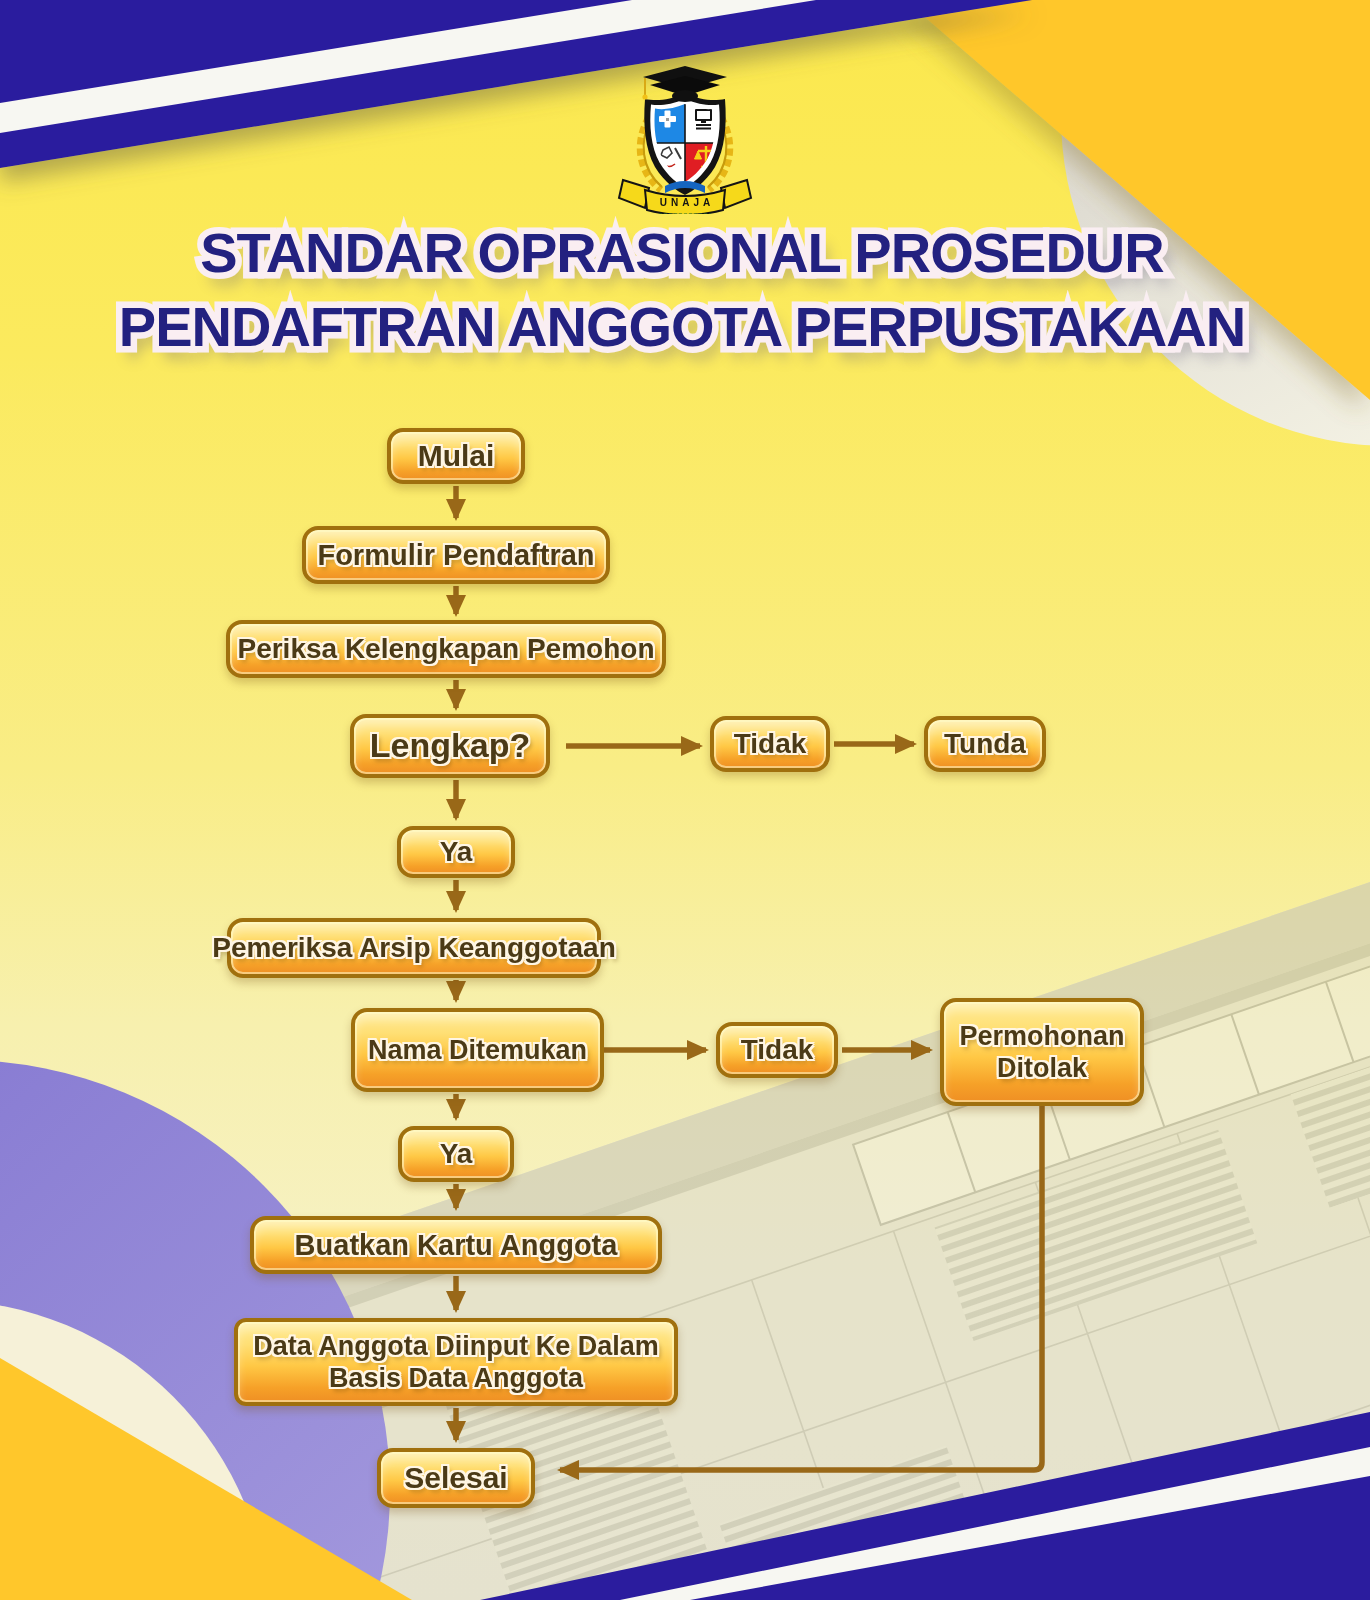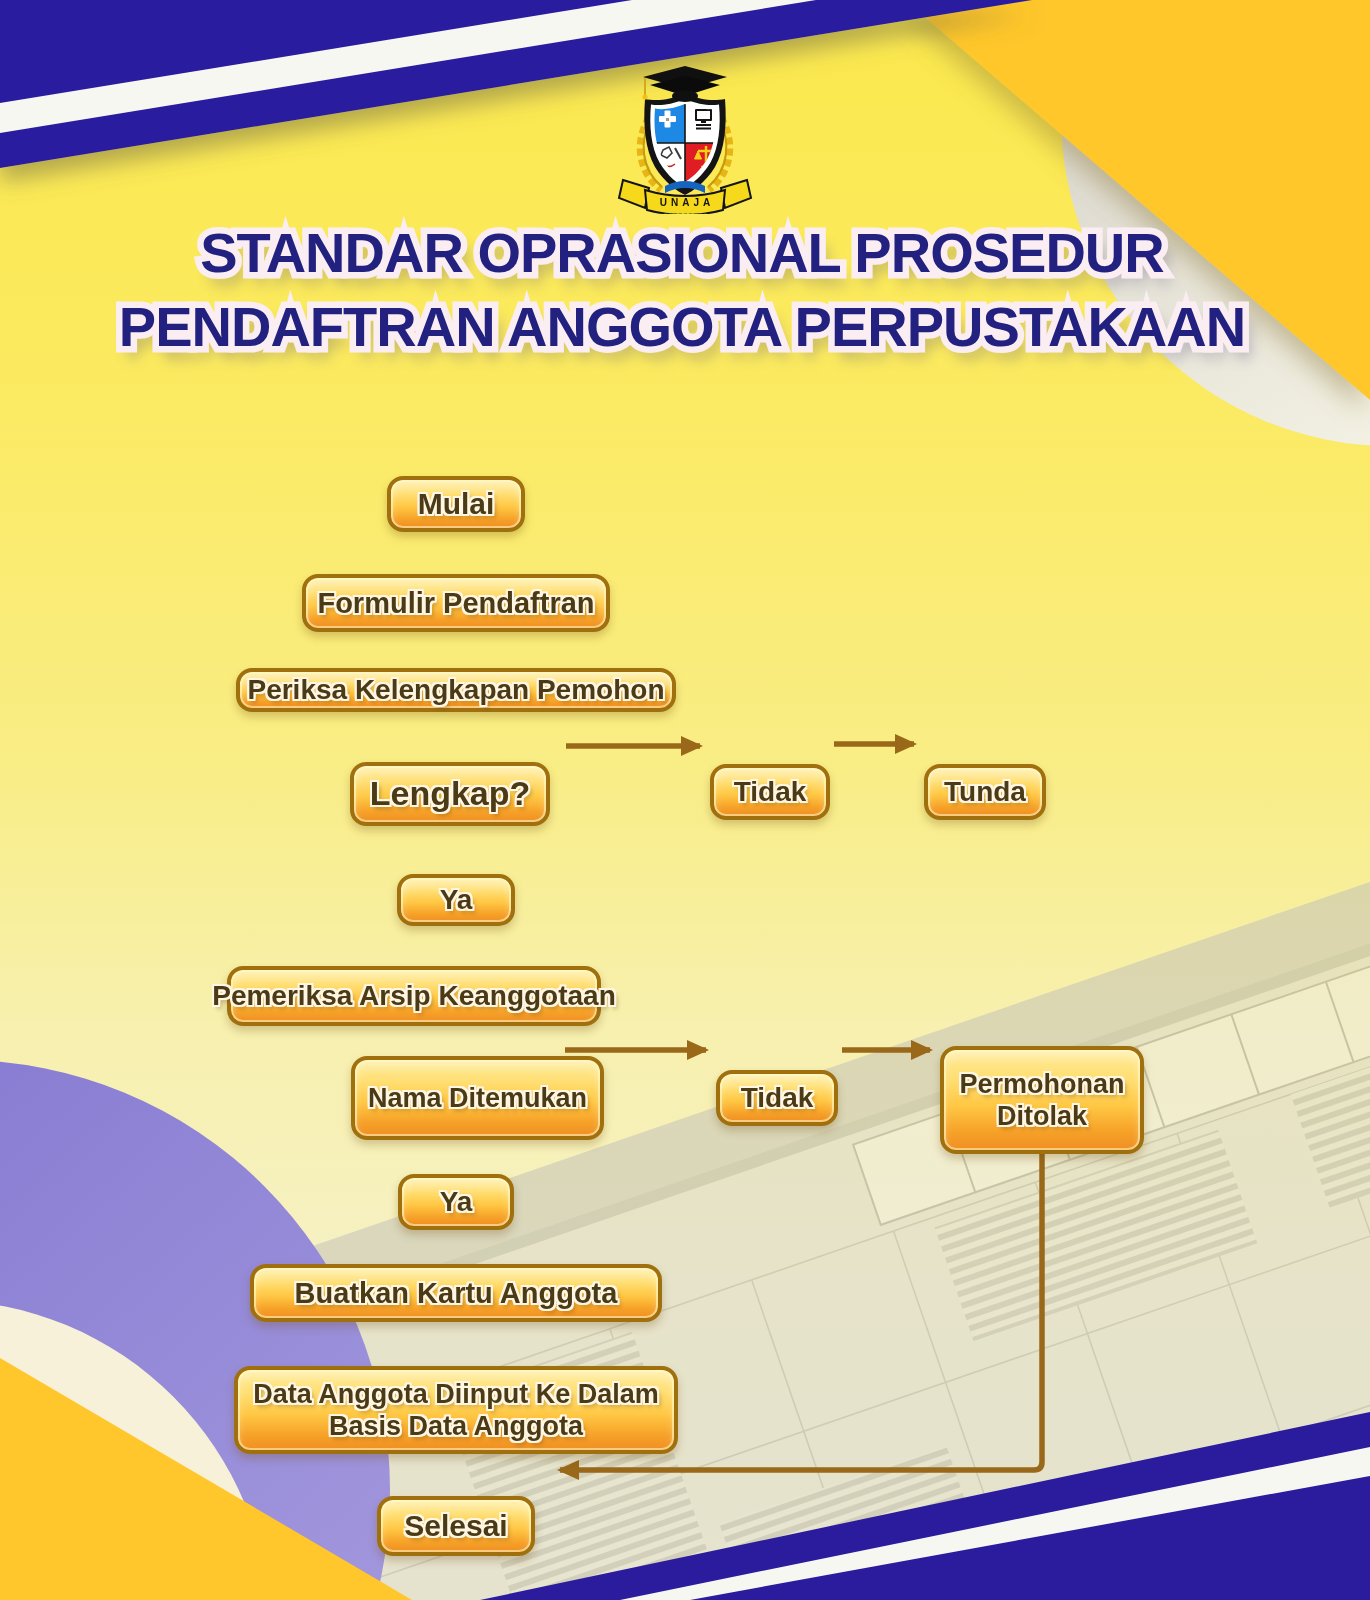--- a/index.html
+++ b/index.html
@@ -39,21 +39,20 @@
     border:4px solid var(--c_box_border,#A0700E); border-radius:16px;
     background:linear-gradient(180deg,#FFEB95 0%,#FFDF74 28%,#FFC845 55%,#F6A128 82%,#EF8F24 100%);
     box-shadow:0 5px 8px rgba(120,80,20,.28),
                inset 0 0 0 2px rgba(255,252,200,.55),
                inset 0 8px 10px rgba(255,255,255,.35);
     color:var(--c_text_brown,#4B3A16); font-weight:700; text-align:center;
     white-space:nowrap; line-height:1.05; padding:2px 1px;
     text-shadow:-2px -2px 0 #FFF6E4, 2px -2px 0 #FFF6E4, -2px 2px 0 #FFF6E4, 2px 2px 0 #FFF6E4,
                  0 -2px 0 #FFF6E4, 0 2px 0 #FFF6E4, -2px 0 0 #FFF6E4, 2px 0 0 #FFF6E4,
                  3px 4px 4px rgba(90,55,5,.35);
-    margin-top:48px;
   }
   .fc-box.wrap{white-space:normal;}
   .arrows{position:absolute; inset:0; width:1370px; height:1600px; display:block;}
 </style>
 </head>
 <body>
 
 <div class="poster">
 
   <svg class="decor" viewBox="0 0 1370 1600" aria-hidden="true">
@@ -207,27 +206,27 @@
       <path d="M566,746 H700" marker-end="url(#ah)"></path>
       <path d="M834,744 H914" marker-end="url(#ah)"></path>
       <path d="M565,1050 H706" marker-end="url(#ah)"></path>
       <path d="M842,1050 H930" marker-end="url(#ah)"></path>
       <path d="M1042,1104 V1462 Q1042,1470 1034,1470 H560" marker-end="url(#ah)"></path>
     </g>
   </svg>
 
   <div class="fc-box" style="left:387px; top:428px; width:138px; height:56px; font-size:30px;">Mulai</div>
   <div class="fc-box" style="left:302px; top:526px; width:308px; height:58px; font-size:29px;">Formulir Pendaftran</div>
-  <div class="fc-box" style="left:236px; top:620px; width:440px; height:44px; font-size:28px;">Periksa Kelengkapan Pemohon</div>
+  <div class="fc-box" style="left:226px; top:620px; width:440px; height:58px; font-size:28px;">Periksa Kelengkapan Pemohon</div>
   <div class="fc-box" style="left:350px; top:714px; width:200px; height:64px; font-size:34px;">Lengkap?</div>
   <div class="fc-box" style="left:710px; top:716px; width:120px; height:56px; font-size:28px;">Tidak</div>
   <div class="fc-box" style="left:924px; top:716px; width:122px; height:56px; font-size:28px;">Tunda</div>
   <div class="fc-box" style="left:397px; top:826px; width:118px; height:52px; font-size:28px;">Ya</div>
   <div class="fc-box" style="left:227px; top:918px; width:374px; height:60px; font-size:28px;">Pemeriksa Arsip Keanggotaan</div>
   <div class="fc-box wrap" style="left:351px; top:1008px; width:253px; height:84px; font-size:27px; line-height:1.2;">Nama Ditemukan</div>
   <div class="fc-box" style="left:716px; top:1022px; width:122px; height:56px; font-size:28px;">Tidak</div>
   <div class="fc-box wrap" style="left:940px; top:998px; width:204px; height:108px; font-size:27px; line-height:1.2;">Permohonan Ditolak</div>
   <div class="fc-box" style="left:398px; top:1126px; width:116px; height:56px; font-size:28px;">Ya</div>
   <div class="fc-box" style="left:250px; top:1216px; width:412px; height:58px; font-size:29px;">Buatkan Kartu Anggota</div>
-  <div class="fc-box wrap" style="left:234px; top:1318px; width:444px; height:88px; font-size:27px; line-height:1.2;">Data Anggota Diinput Ke Dalam Basis Data Anggota</div>
+  <div class="fc-box wrap" style="left:234px; top:1318px; width:444px; height:88px; font-size:27px; line-height:1.2;border-radius:12px;">Data Anggota Diinput Ke Dalam Basis Data Anggota</div>
   <div class="fc-box" style="left:377px; top:1448px; width:158px; height:60px; font-size:30px;">Selesai</div>
 
 </div>
 
 </body></html>

